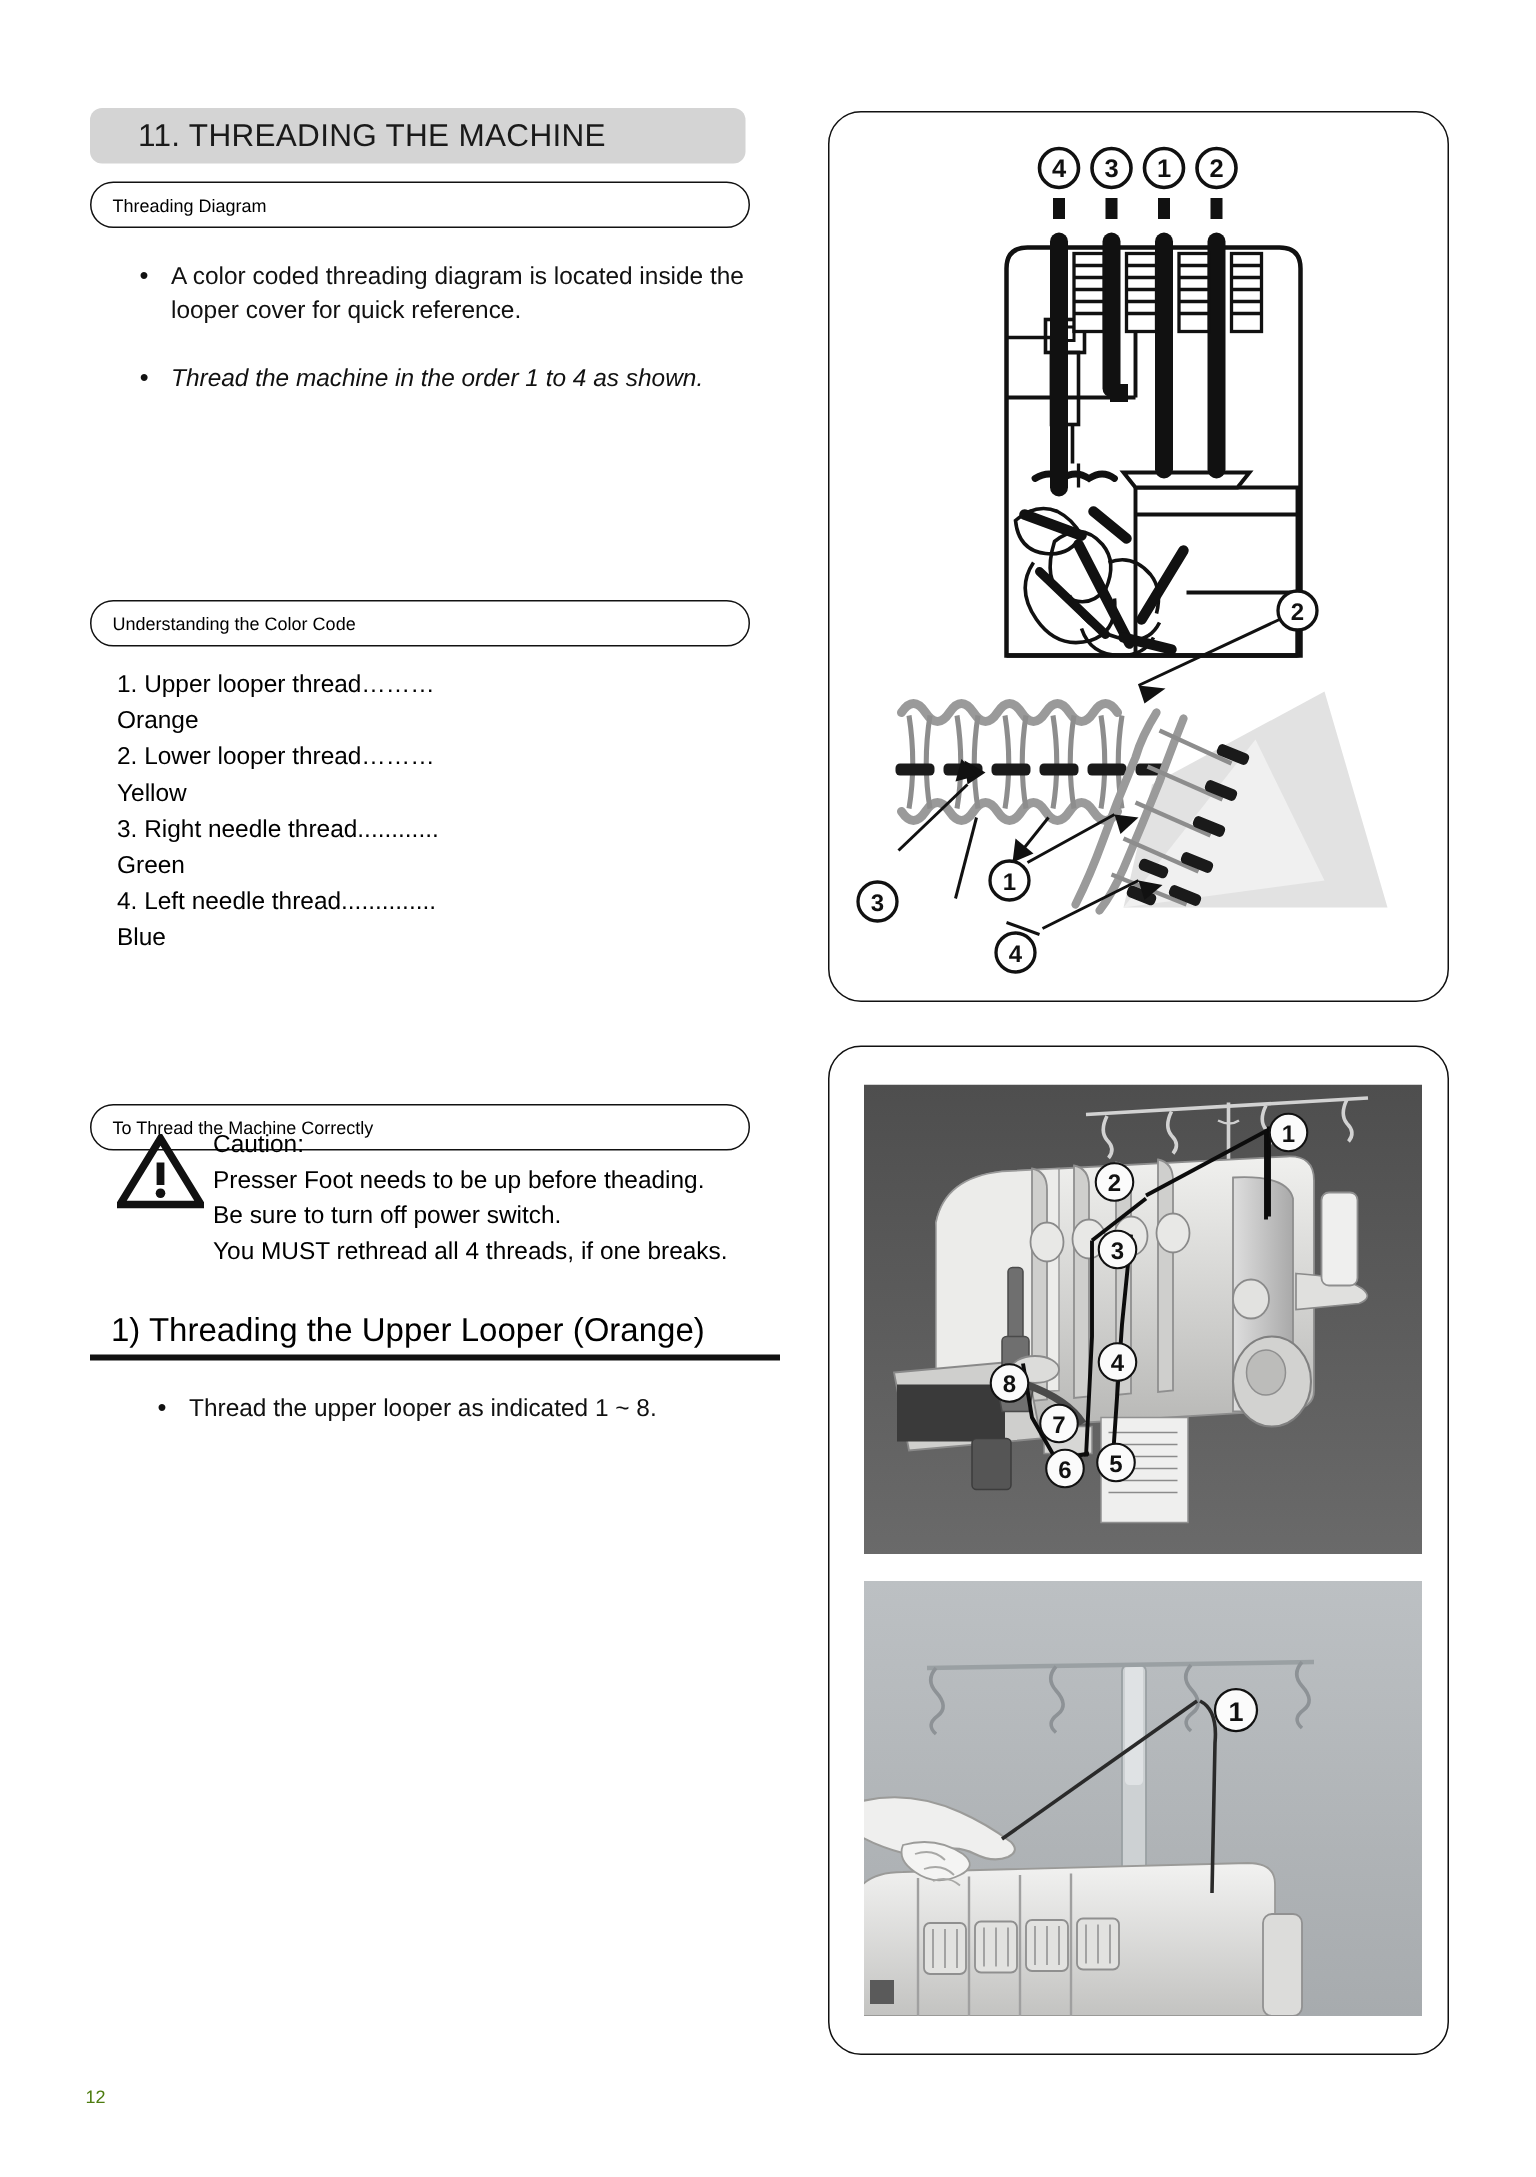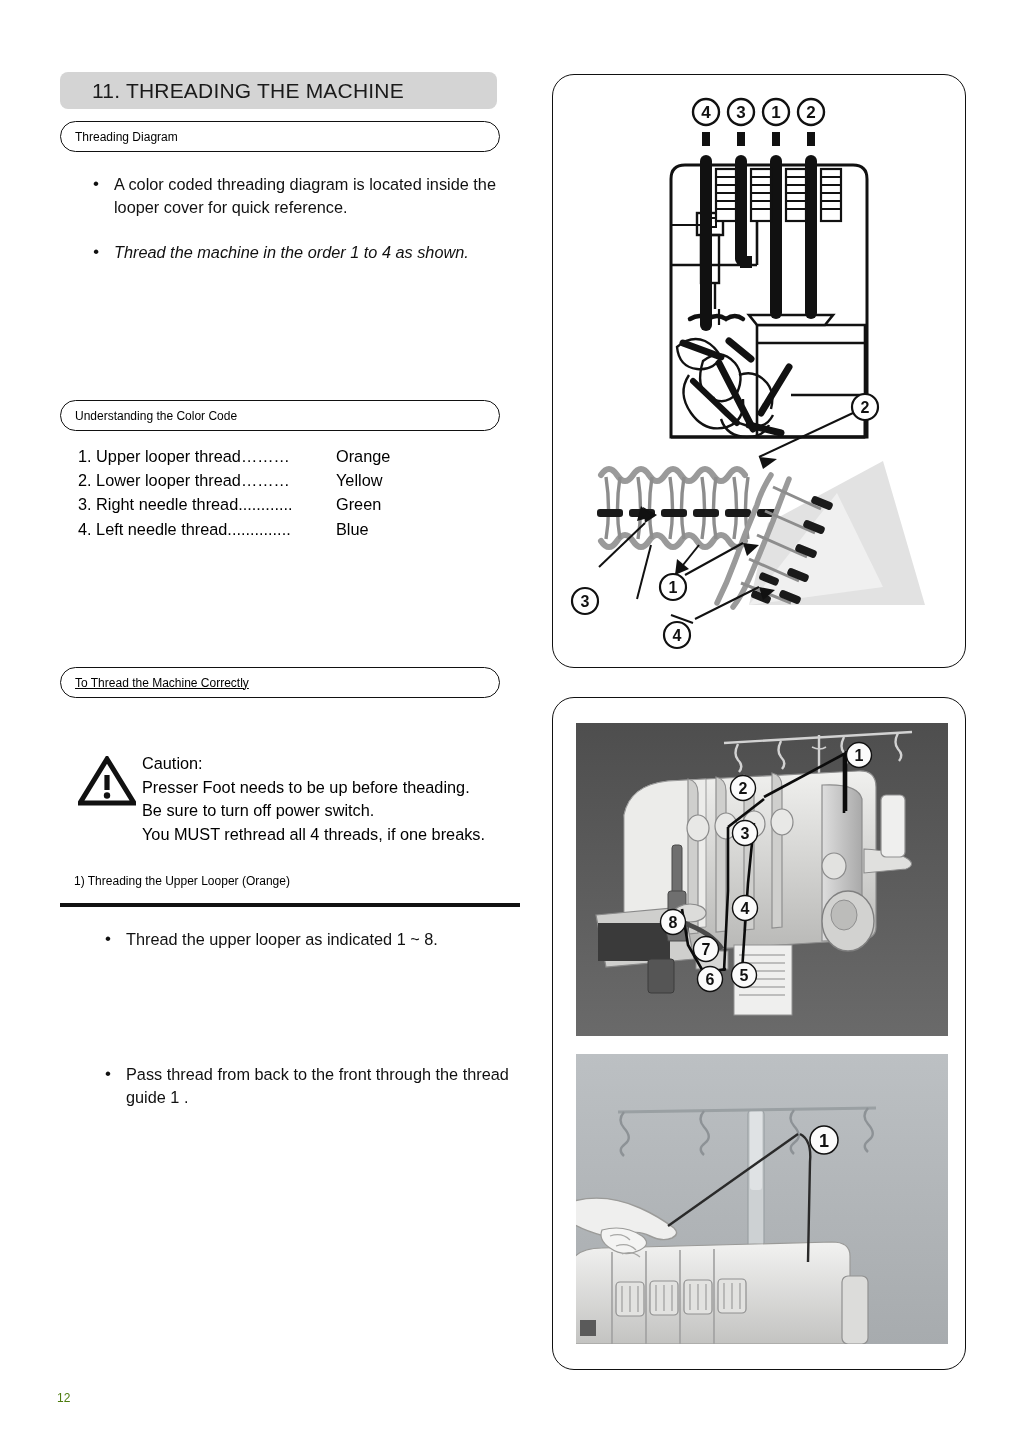--- a/index.html
+++ b/index.html
@@ -31,21 +31,21 @@
     width: 440px; height: 31px;
     border: 1.6px solid #111;
     border-radius: 16px;
     display: flex; align-items: center;
     padding-left: 14px;
     font-size: 12px;
     background: #fff;
   }
   #pill-threading-diagram { top: 121px; }
   #pill-color-code       { top: 400px; }
-  #pill-thread-correctly { top: 667px; text-decoration: underline; }
+  #pill-thread-correctly { top: 736px; }
 
   .bullet-list { position: absolute; margin: 0; padding: 0; list-style: none; }
   .bullet-list li {
     position: relative;
     padding-left: 25px;
     font-size: 16.3px;
     line-height: 23px;
     color: #111;
   }
   .bullet-list li::before {
@@ -58,37 +58,37 @@
 
   #bullets-upper-looper { left: 101px; top: 928px; width: 430px; }
   #bullets-thread-guide { left: 101px; top: 1063px; width: 420px; }
 
   
   #color-code-list {
     position: absolute; left: 78px; top: 444px;
     margin: 0; padding: 0; list-style: none;
     font-size: 16.3px; line-height: 24.2px;
   }
-  #color-code-list li { display: flex; white-space: pre; }
+  #color-code-list li { display: flex; white-space: pre; flex-direction: column; }
   #color-code-list .cc-label { display: inline-block; width: 258px; }
   #color-code-list .cc-color { display: inline-block; }
 
   
   #caution-block { position: absolute; left: 78px; top: 752px; width: 460px; }
   #caution-icon { position: absolute; left: 0; top: 4px; width: 58px; height: 50px; }
   #caution-text {
     position: absolute; left: 64px; top: 0;
     font-size: 16.3px; line-height: 23.5px;
   }
   #caution-text div { white-space: nowrap; }
 
   
   #subheading-upper-looper {
     position: absolute; left: 74px; top: 874px;
-    font-size: 12px;
+    font-size: 22px;
   }
   #rule-upper-looper {
     position: absolute; left: 60px; top: 903px;
     width: 460px; height: 3.5px; background: #111;
   }
 
   #page-number {
     position: absolute; left: 57px; top: 1391px;
     font-size: 12px; color: #4d7c0f;
   }
@@ -163,23 +163,20 @@
     </div>
   </div>
 
   <div id="subheading-upper-looper">1) Threading the Upper Looper (Orange)</div>
   <div id="rule-upper-looper"></div>
 
   <ul class="bullet-list" id="bullets-upper-looper">
     <li>Thread the upper looper as indicated 1 ~ 8.</li>
   </ul>
 
-  <ul class="bullet-list" id="bullets-thread-guide">
-    <li>Pass thread from back to the front through the thread guide 1 .</li>
-  </ul>
 
   <div id="page-number">12</div>
 </div>
 
 <div class="panel" id="panel-diagrams">
 
   <svg width="412" height="592" viewBox="0 0 412 592">
     <g stroke="#111" fill="none" stroke-width="2.6">
 
       <path d="M118 104 q0-14 14-14 h168 q14 0 14 14 v258 h-196 z" stroke-width="3" fill="#fff"></path>

